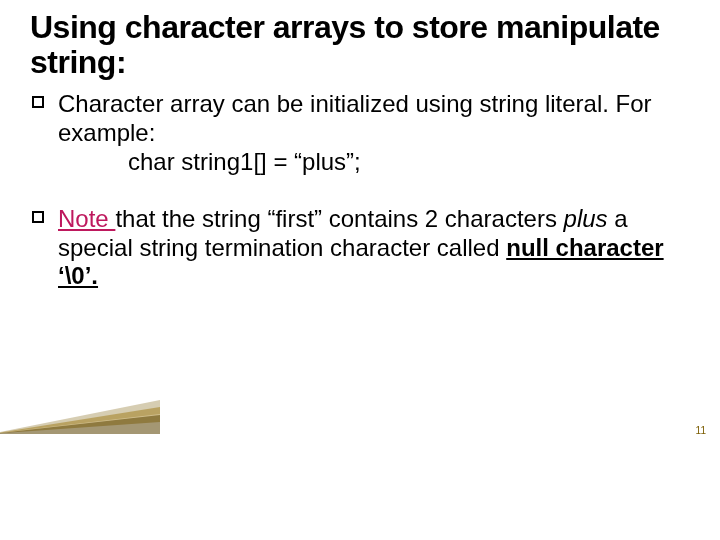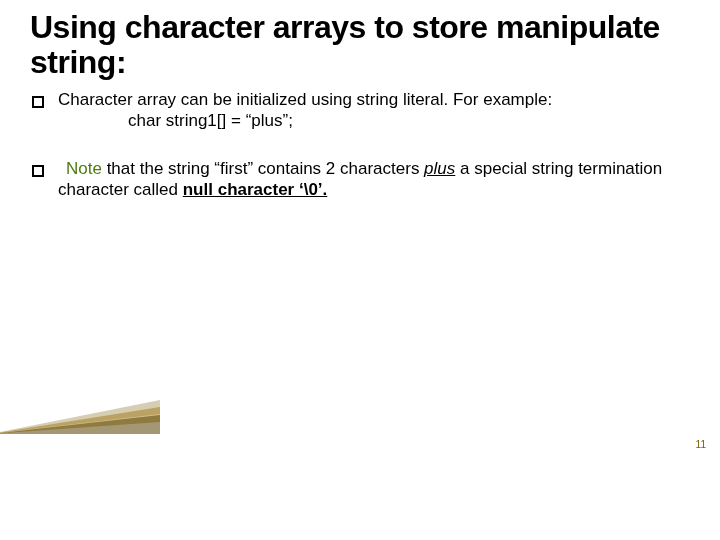--- a/index.html
+++ b/index.html
@@ -21,21 +21,21 @@
     padding: 10px 30px 0 30px;
   }
   .title {
     font-weight: 700;
     font-size: 32px;
     line-height: 1.1;
     margin: 0 0 10px 0;
     letter-spacing: -0.5px;
   }
   .body {
-    font-size: 17px;
+    font-size: 24px;
     line-height: 1.2;
     padding-left: 28px;
   }
   .para {
     margin-bottom: 28px;
     position: relative;
   }
   .bullet-square {
     position: absolute;
     left: -26px;
@@ -43,34 +43,33 @@
     width: 12px;
     height: 12px;
     border: 2px solid #000;
     box-sizing: border-box;
     background: #fff;
   }
   .indent-line {
     padding-left: 70px;
   }
   .note-link {
-    color: #4d7c0f;
-    margin-left: 8px;
+    text-decoration: underline;
+    color: #be185d;
   }
   .plus {
     font-style: italic;
-    text-decoration: underline;
   }
   .null-char {
     font-weight: 700;
     text-decoration: underline;
   }
   .page-num {
     position: absolute;
-    bottom: 14px;
+    bottom: 28px;
     right: 14px;
     font-size: 10px;
     color: #7a5c00;
   }
   .wedge {
     position: absolute;
     bottom: 30px;
     left: -10px;
     width: 170px;
     height: 34px;

